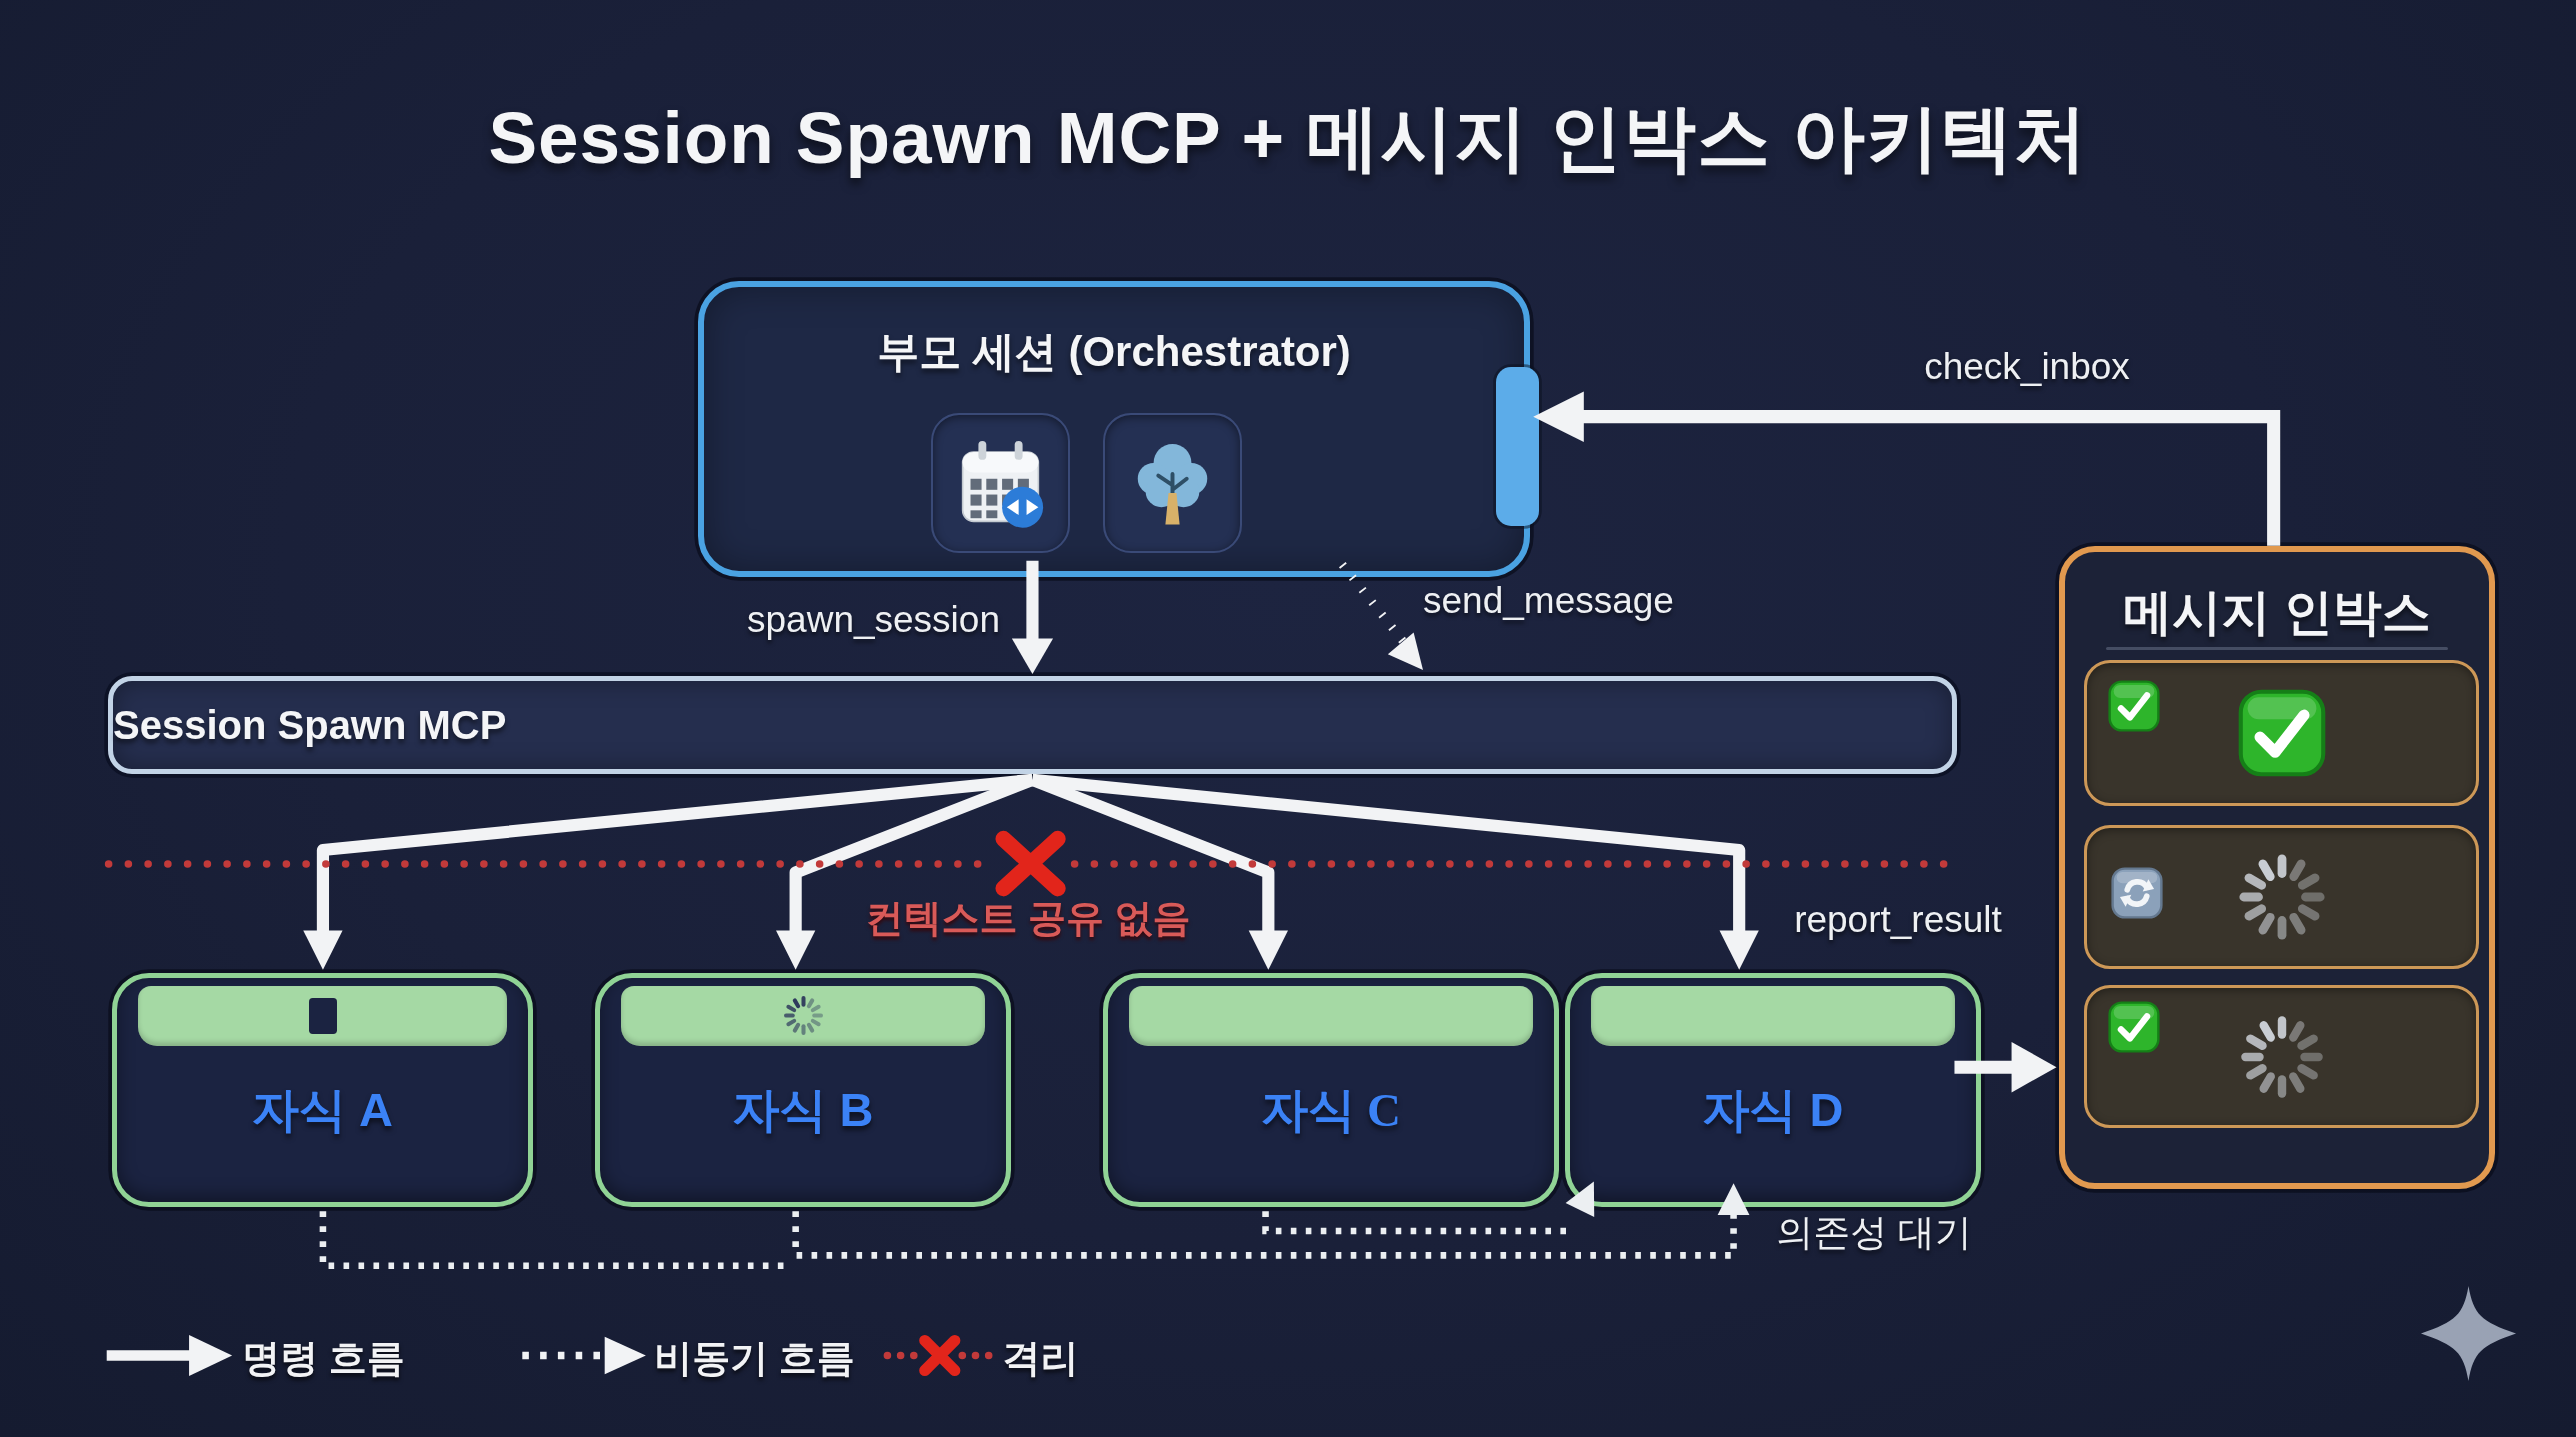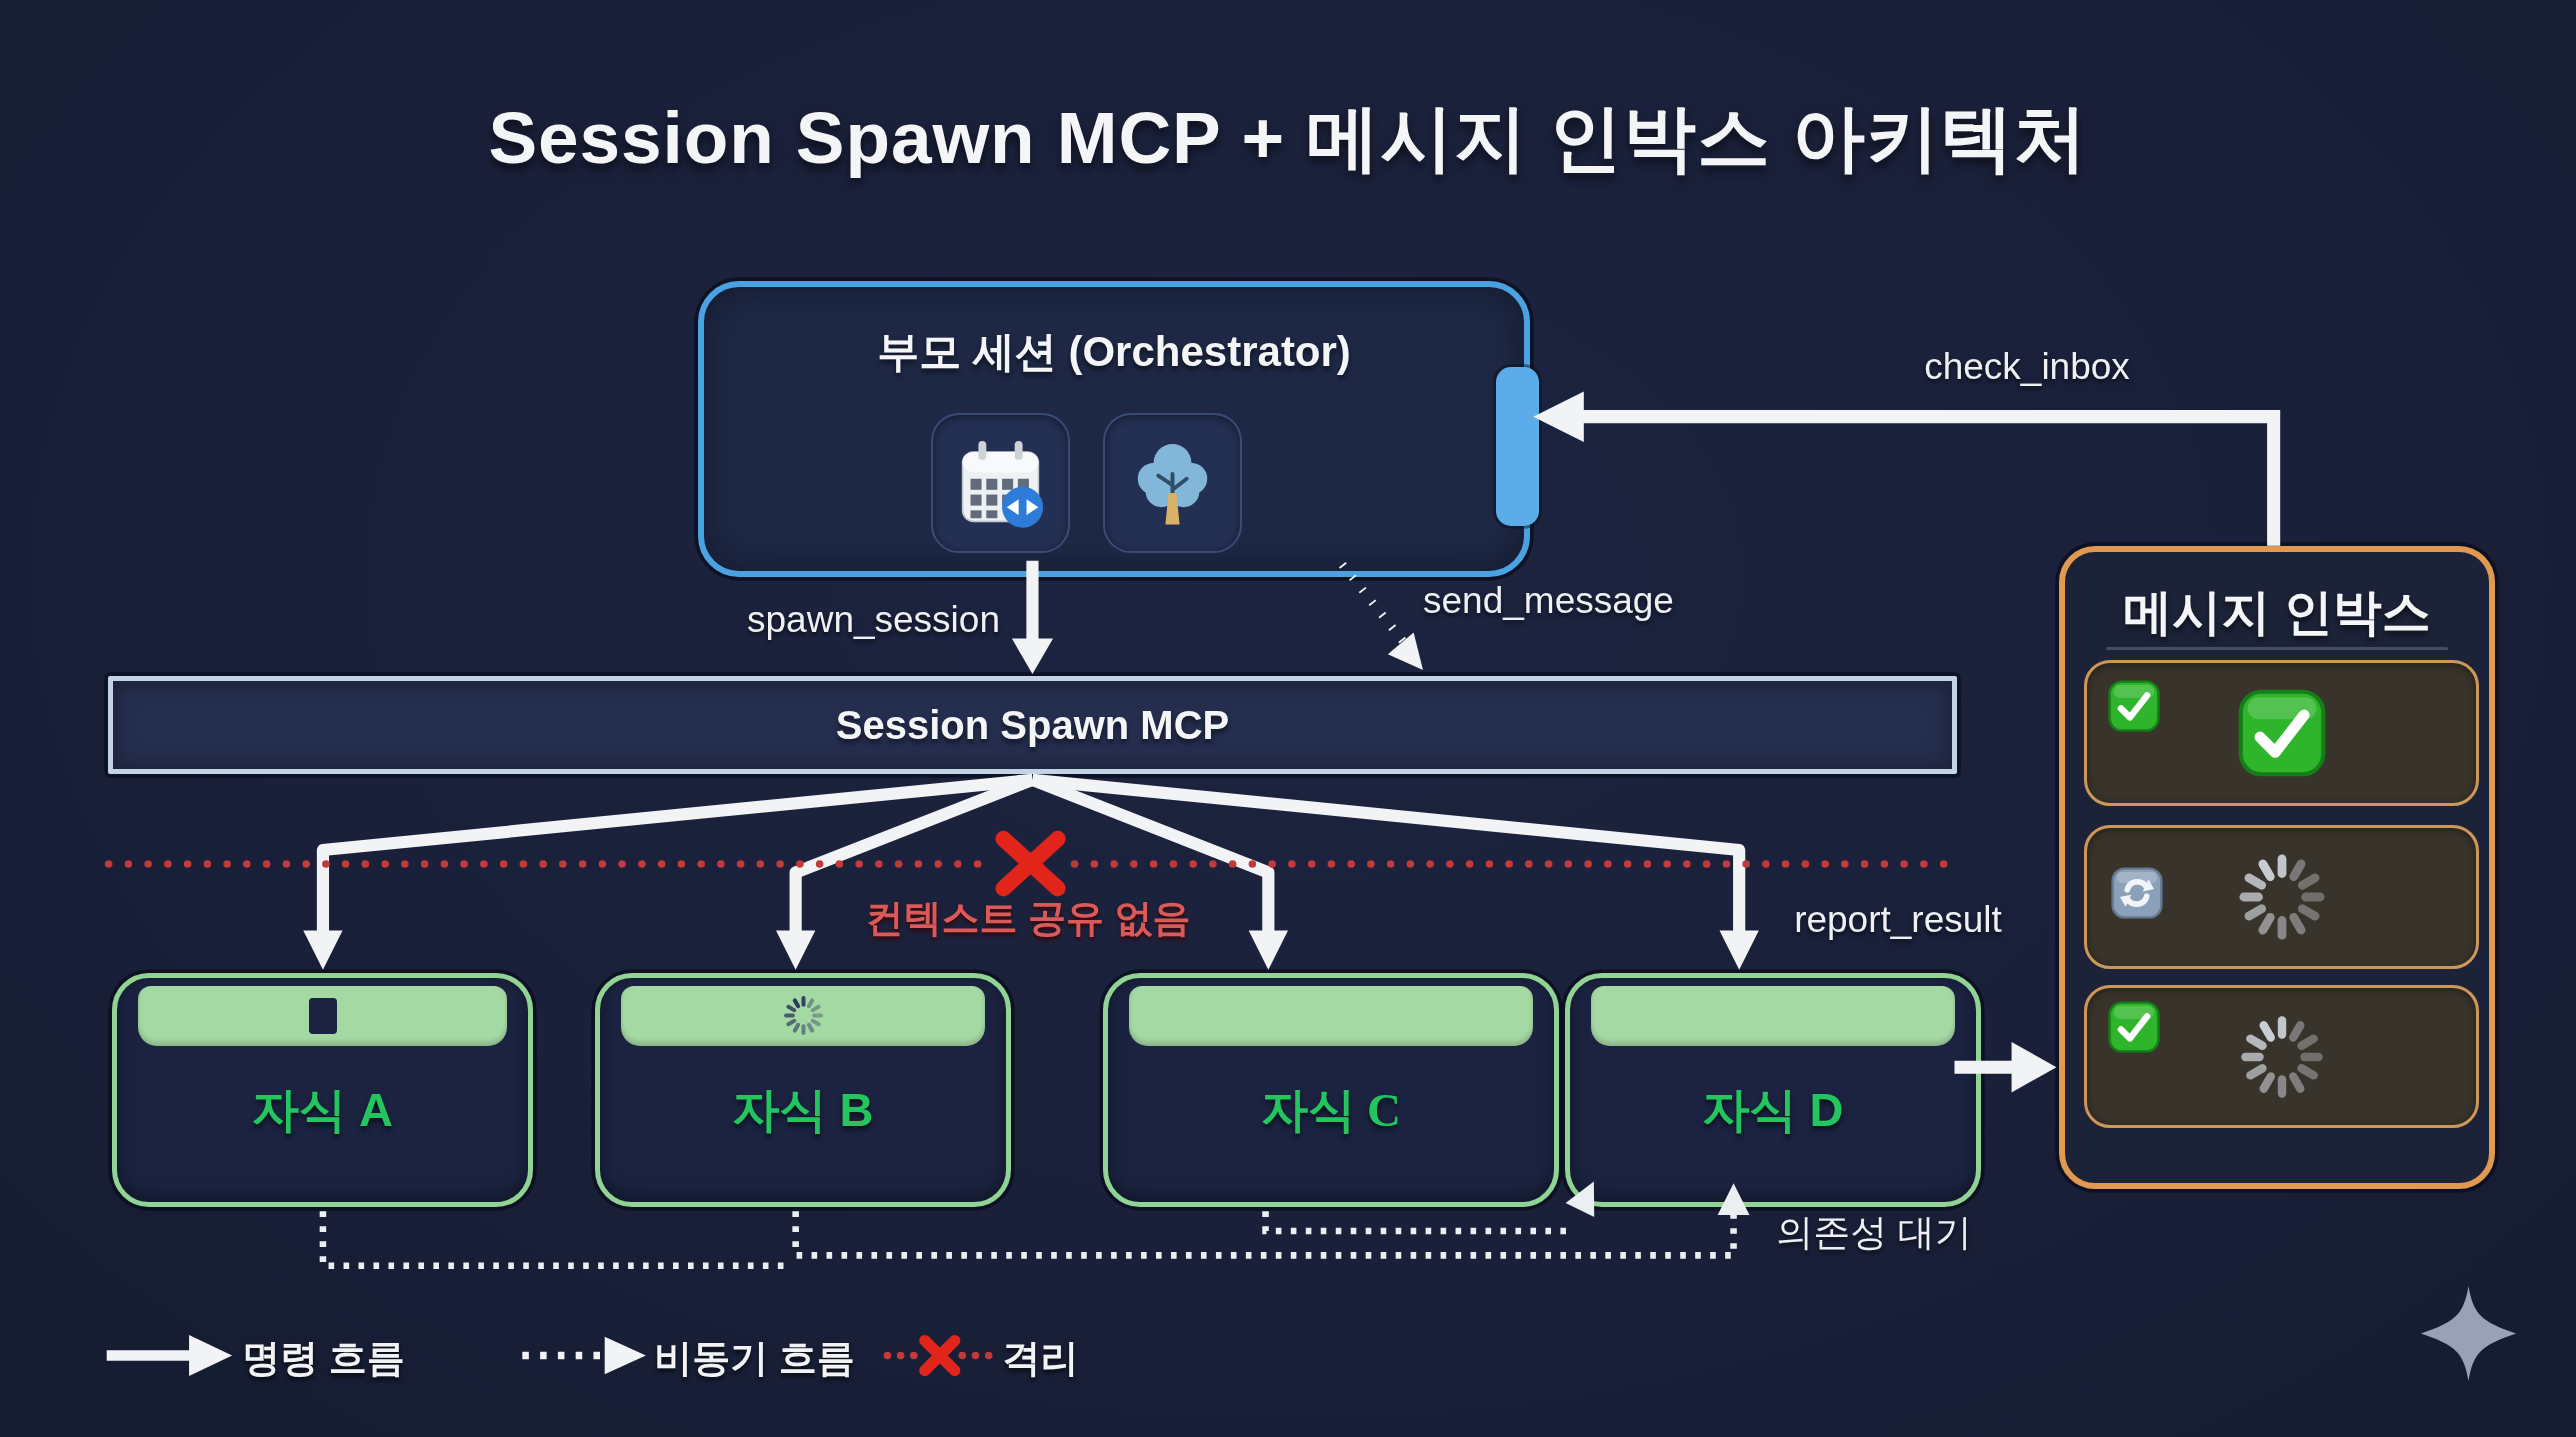--- a/index.html
+++ b/index.html
@@ -35,40 +35,40 @@
   }
   .tile-cal{left:227px;top:126px;}
   .tile-tree{left:399px;top:126px;}
   .parent-tab{
     left:1496px;top:367px;width:43px;height:159px;border-radius:15px;
     background:#5cace9;box-shadow:0 0 0 2.8px rgba(10,16,30,.5);
   }
   
   .mcp-bar{
     left:108px;top:676px;width:1849px;height:98px;box-sizing:border-box;
-    background:#252e4e;border:5.6px solid #c2d3e6;border-radius:2px;
+    background:#252e4e;border:5.6px solid #c2d3e6;border-radius:24px;
     box-shadow:0 0 0 3.7px #0d1226, inset 0 0 24px rgba(0,0,0,.35);
-    display:flex;align-items:center;justify-content:center;
+    display:flex;align-items:center;justify-content:flex-start;
   }
   .mcp-label{font-size:40px;font-weight:700;color:#f4f5f7;text-shadow:0 3.7px 5.6px rgba(0,0,0,.5);}
   
   .child-box{
     top:973px;width:421px;height:234px;box-sizing:border-box;
     background:#1b2341;border:5.6px solid #90d395;border-radius:37px;
     box-shadow:0 0 0 3.7px rgba(8,12,26,.7), inset 0 -5.6px 17px rgba(0,0,0,.4);
   }
   .child-header{
     position:absolute;left:20.6px;right:20.6px;top:7.5px;height:60px;
     background:#a5d9a4;border-radius:13px 13px 19px 19px;
     box-shadow:inset 0 -3.7px 5.6px rgba(0,0,0,.18);
     display:flex;align-items:center;justify-content:center;
   }
   .child-label{
     position:absolute;left:0;top:101px;width:100%;text-align:center;
-    font-size:47px;font-weight:700;color:#22c55e;text-shadow:0 3.7px 5.6px rgba(0,0,0,.55);
+    font-size:47px;font-weight:700;color:#3b82f6;text-shadow:0 3.7px 5.6px rgba(0,0,0,.55);
   }
   .cursor-block{width:28px;height:36px;background:#1b2341;border-radius:3.7px;}
   
   .inbox-box{
     left:2059px;top:546px;width:436px;height:643px;box-sizing:border-box;
     background:#1c2237;border:6.6px solid #e1994f;border-radius:36px;
     box-shadow:0 0 0 3.7px rgba(8,12,26,.7);
   }
   .inbox-title{
     position:absolute;left:0;top:28px;width:100%;text-align:center;

